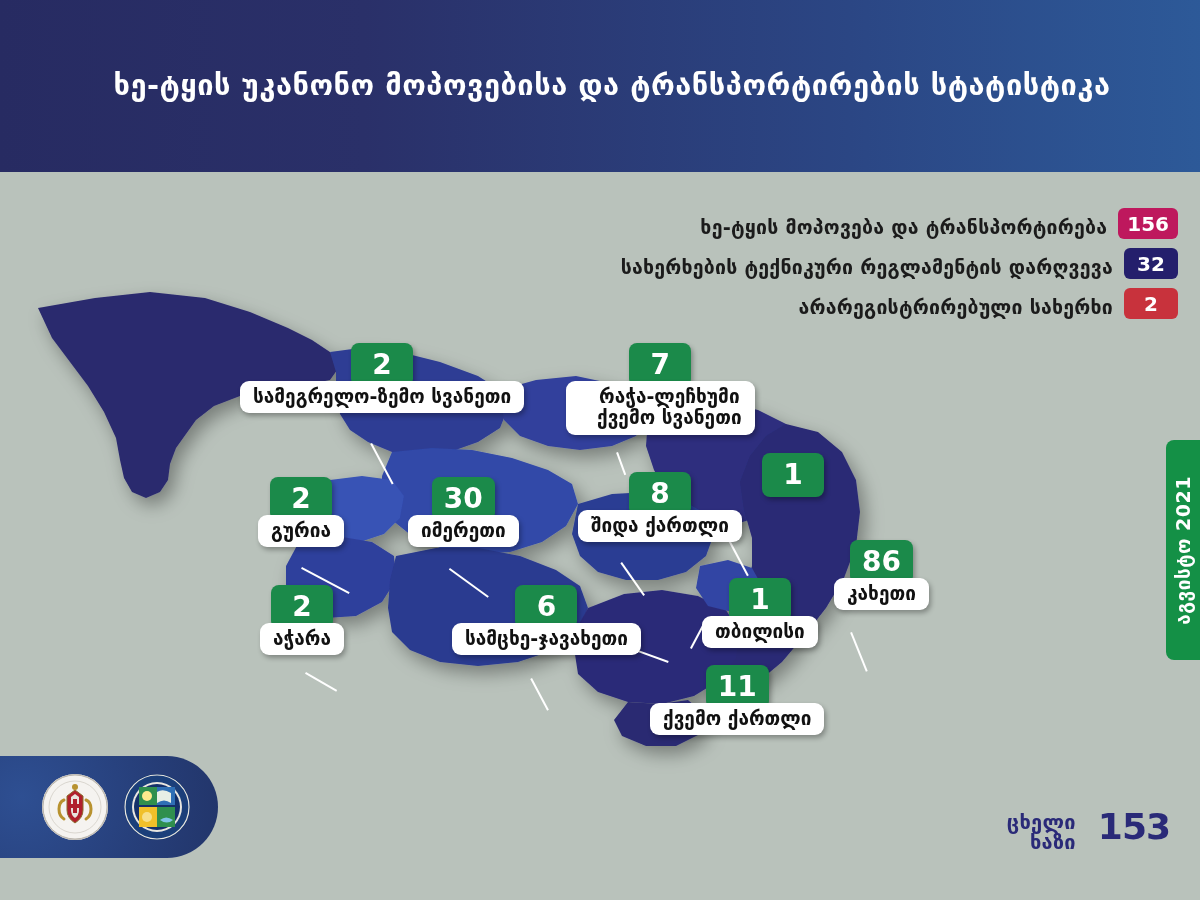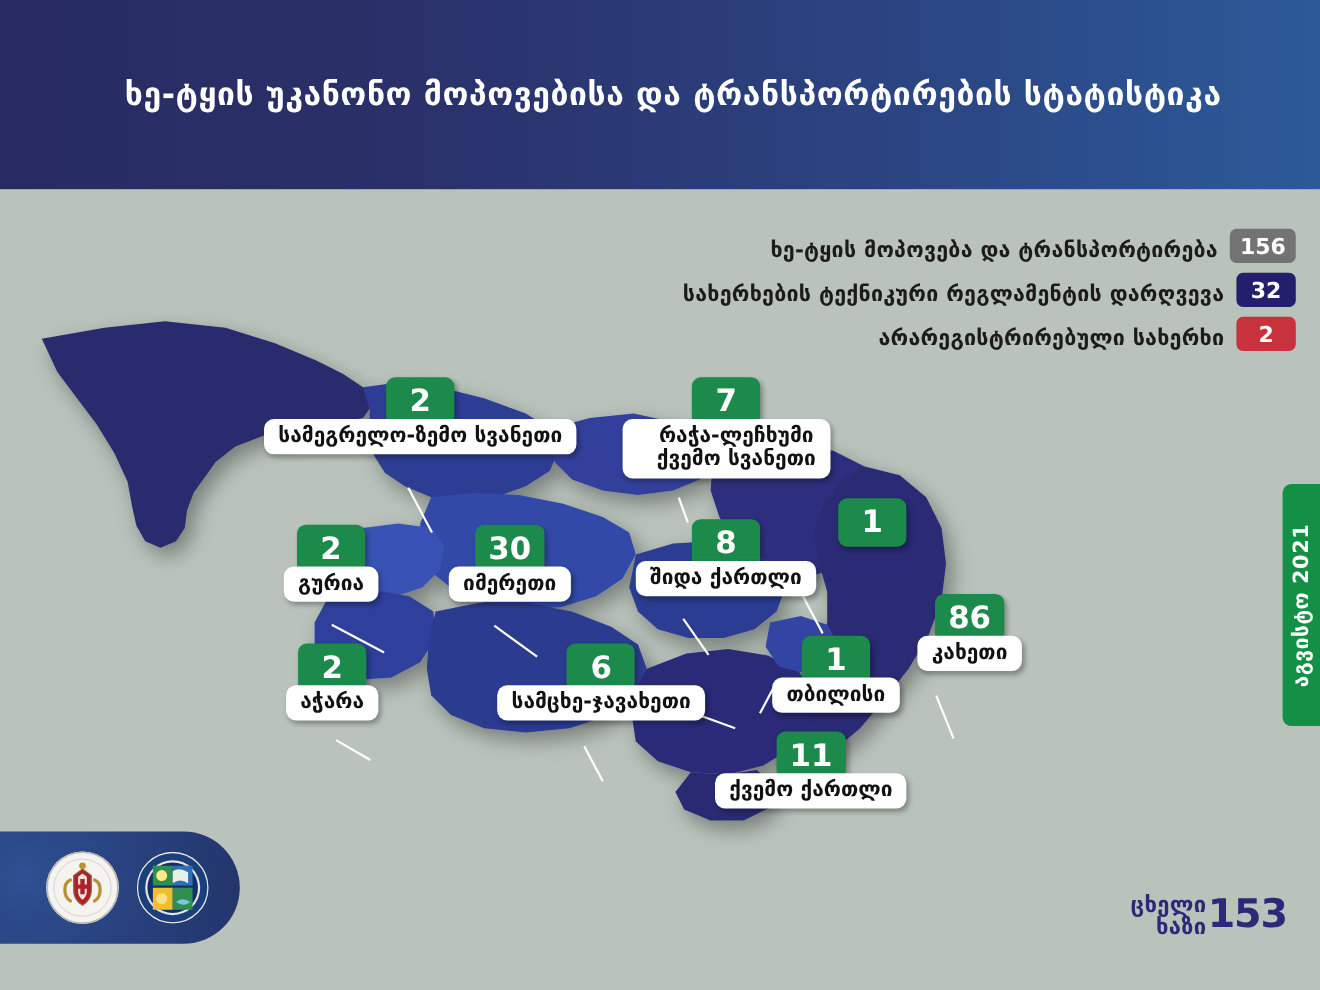--- a/index.html
+++ b/index.html
@@ -27,21 +27,21 @@
   .legend-row{display:flex;align-items:flex-end;justify-content:flex-end;gap:11px;}
   .legend-label{
     color:#1b1b1b;font-size:19.5px;font-weight:700;text-align:right;
     white-space:nowrap;letter-spacing:.2px;
   }
   .legend-badge{
     min-width:54px;height:31px;border-radius:6px;
     display:flex;align-items:center;justify-content:center;
     color:#fff;font-size:20px;font-weight:700;padding:0 9px;box-sizing:border-box;
   }
-  .lb-green{background:#737373;}
+  .lb-green{background:#be185d;}
   .lb-navy{background:#241f6c;}
   .lb-red{background:#c8323c;}
 
   
   .map-wrap{position:absolute;left:0;top:180px;width:1010px;height:600px;}
   .map-wrap svg{display:block;width:1010px;height:600px;}
 
   
   .marker{position:absolute;}
   .marker .pill{
@@ -81,21 +81,21 @@
     border-radius:0 52px 52px 0;display:flex;align-items:center;justify-content:flex-end;
     gap:16px;padding-right:28px;box-sizing:border-box;
   }
   .emblem{width:66px;height:66px;border-radius:50%;position:relative;}
   .emblem-1{background:#f3f1ee;box-shadow:0 0 0 1px #c8c4bc inset;}
   .emblem-2{background:#1b3f7a;box-shadow:0 0 0 1px #123064 inset;}
 
   
   .hotline{
     position:absolute;right:30px;bottom:48px;
-    display:flex;align-items:center;gap:1px;
+    display:flex;gap:22px;
   }
   .hotline-words{
     display:flex;flex-direction:column;align-items:flex-end;
     color:#2a2a78;font-size:20px;font-weight:700;line-height:1.0;letter-spacing:.3px;
   }
   .hotline-num{color:#2a2a78;font-size:36px;font-weight:800;line-height:.85;letter-spacing:-1px;}
 </style>
 </head>
 <body>
 

